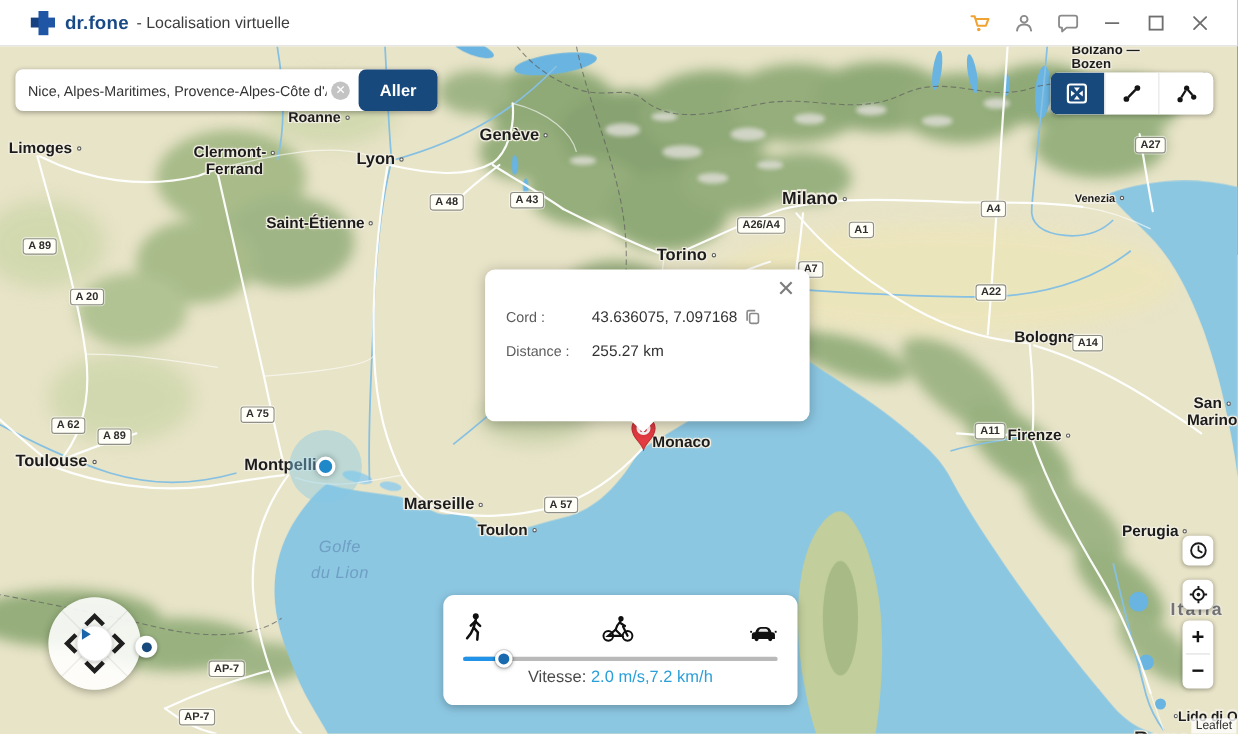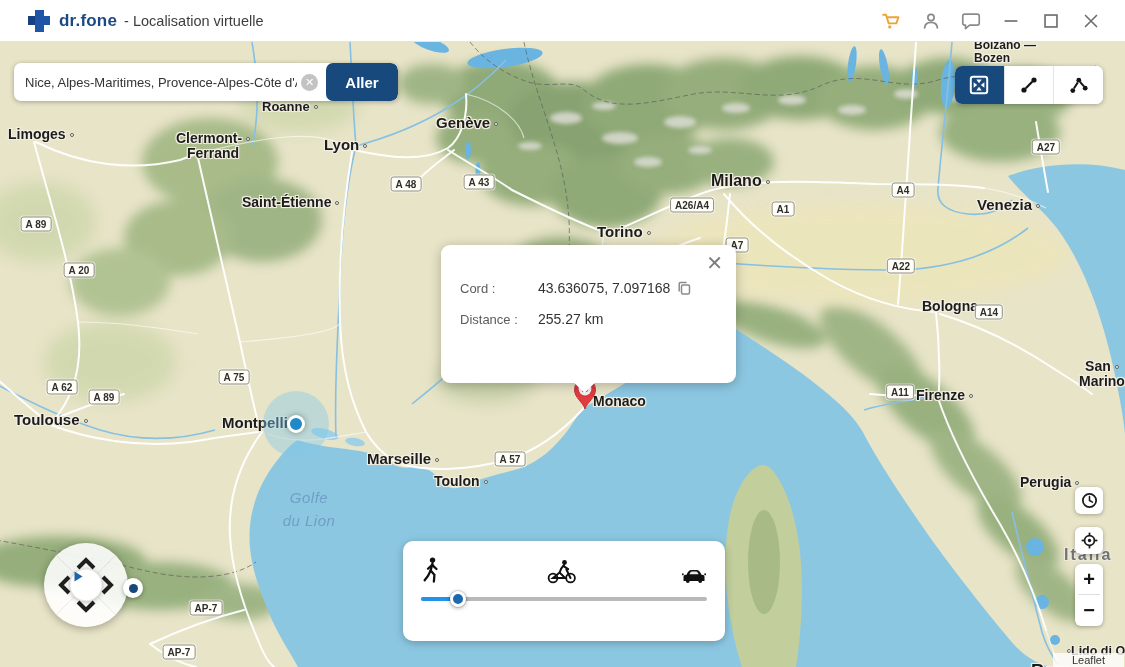--- a/index.html
+++ b/index.html
@@ -80,21 +80,21 @@
   
   .sq-btn{position:absolute;left:1075px;width:28px;background:#fff;border-radius:6px;box-shadow:0 1px 4px rgba(0,0,0,.3);z-index:6;
           display:flex;align-items:center;justify-content:center;cursor:pointer;}
   #btn-history{top:445px;height:27px;}
   #btn-locate{top:485px;height:27px;}
   #zoom-stack{position:absolute;left:1075px;top:522px;width:28px;height:62px;background:#fff;border-radius:6px;box-shadow:0 1px 4px rgba(0,0,0,.3);z-index:6;}
   .zcell{width:100%;height:30px;display:flex;align-items:center;justify-content:center;font-size:20px;font-weight:600;color:#141414;cursor:pointer;}
   #zoom-stack .div{height:1px;background:#ddd;margin:0 3px;}
 
   
-  #attribution{position:absolute;right:1px;bottom:0;background:rgba(255,255,255,.78);font-size:11px;color:#333;padding:1px 19px;z-index:8;}
+  #attribution{position:absolute;right:1px;bottom:0;background:rgba(255,255,255,.78);font-size:11px;color:#333;padding:1px 4px;z-index:8;}
 </style>
 </head>
 <body>
 
 <div id="app">
 
   <div id="titlebar">
     <div class="logo">
         <div class="h"></div>
         <div class="v"></div>
@@ -301,21 +301,21 @@
         <div class="city" style="left: 974px; top: 39px; font-size: 12px;">
           <div><span>Bolzano —</span></div>
           <div><span>Bozen</span></div>
         </div>
         <div class="city" style="left: 711px; top: 172px; font-size: 16px;">
           <div><span>Milano</span><span class="cdot"></span></div>
         </div>
         <div class="city" style="left: 597px; top: 224px; font-size: 15px;">
           <div><span>Torino</span><span class="cdot"></span></div>
         </div>
-        <div class="city" style="left: 977px; top: 177px; font-size: 15px; margin-top: 20px;">
+        <div class="city" style="left: 977px; top: 177px; font-size: 10px;">
           <div><span>Venezia</span><span class="cdot"></span></div>
         </div>
         <div class="city" style="left: 922px; top: 299px; font-size: 14px;">
           <div><span>Bologna</span><span class="cdot"></span></div>
         </div>
         <div class="city" style="left: 916px; top: 388px; font-size: 14px;">
           <div><span>Firenze</span><span class="cdot"></span></div>
         </div>
         <div class="city ctr" style="left: 1051px; top: 359px; font-size: 14px;">
           <div><span>San</span><span class="cdot"></span></div>
@@ -350,21 +350,21 @@
         <div class="rbadge" style="left: 62px; top: 387px;">A 62</div>
         <div class="rbadge" style="left: 104px; top: 397px;">A 89</div>
         <div class="rbadge" style="left: 234px; top: 377px;">A 75</div>
         <div class="rbadge" style="left: 406px; top: 184px;">A 48</div>
         <div class="rbadge" style="left: 479px; top: 182px;">A 43</div>
         <div class="rbadge" style="left: 510px; top: 459px;">A 57</div>
         <div class="rbadge" style="left: 692px; top: 205px;">A26/A4</div>
         <div class="rbadge" style="left: 737px; top: 245px;">A7</div>
         <div class="rbadge" style="left: 783px; top: 209px;">A1</div>
         <div class="rbadge" style="left: 903px; top: 190px;">A4</div>
-        <div class="rbadge" style="left: 1046px; top: 147px; text-align: right;">A27</div>
+        <div class="rbadge" style="left: 1046px; top: 132px; text-align: right;">A27</div>
         <div class="rbadge" style="left: 901px; top: 266px;">A22</div>
         <div class="rbadge" style="left: 989px; top: 312px;">A14</div>
         <div class="rbadge" style="left: 900px; top: 392px;">A11</div>
         <div class="rbadge" style="left: 206px; top: 608px;">AP-7</div>
         <div class="rbadge" style="left: 179px; top: 652px;">AP-7</div>
         <div class="sea-label" style="left: 309px; top: 486px;">
           <div>Golfe</div>
           <div>du Lion</div>
         </div>
         <div class="country" style="left: 1064px; top: 546px;">Italia</div>
@@ -422,20 +422,24 @@
           <path d="M2.5,15.5 L2.5,11.5 C2.5,10.2 3.4,9.3 4.8,9.3 L5.6,9.3 C6.4,6.6 8,4.5 10.6,4.5 L15.4,4.5 C18,4.5 19.6,6.6 20.4,9.3 L21.2,9.3 C22.6,9.3 23.5,10.2 23.5,11.5 L23.5,15.5 L21.1,15.5 A1.9,1.9 0 0 1 17.3,15.5 L8.7,15.5 A1.9,1.9 0 0 1 4.9,15.5 Z" fill="#101010"></path>
           <path d="M8.5,8.8 C9.1,6.9 9.9,6.1 10.9,6.1 L15.1,6.1 C16.1,6.1 16.9,6.9 17.5,8.8 Z" fill="#ffffff" opacity=".9"></path>
           <rect x="1" y="8" width="1.7" height="1.7" fill="#101010"></rect>
             <rect x="23.3" y="8" width="1.7" height="1.7" fill="#101010"></rect>
         </svg>
       </div>
       <div id="slider">
         <div class="track"></div>
         <div class="fill" style="width: 13%;"></div>
         <div class="thumb" style="left: 13%;"></div>
+      </div>
+      <div id="speed-text">
+        <span>Vitesse:</span>
+        <span class="val">2.0 m/s,7.2 km/h</span>
       </div>
     </div>
 
     <div id="dpad">
       <svg width="84" height="84" viewBox="0 0 84 84">
         <line x1="12" y1="12" x2="72" y2="72" stroke="#000" opacity=".07"></line>
         <line x1="72" y1="12" x2="12" y2="72" stroke="#000" opacity=".07"></line>
         <g fill="none" stroke="#1f1f1f" stroke-width="4">
           <polyline points="34,25 42,17 50,25"></polyline>
           <polyline points="34,59 42,67 50,59"></polyline>

